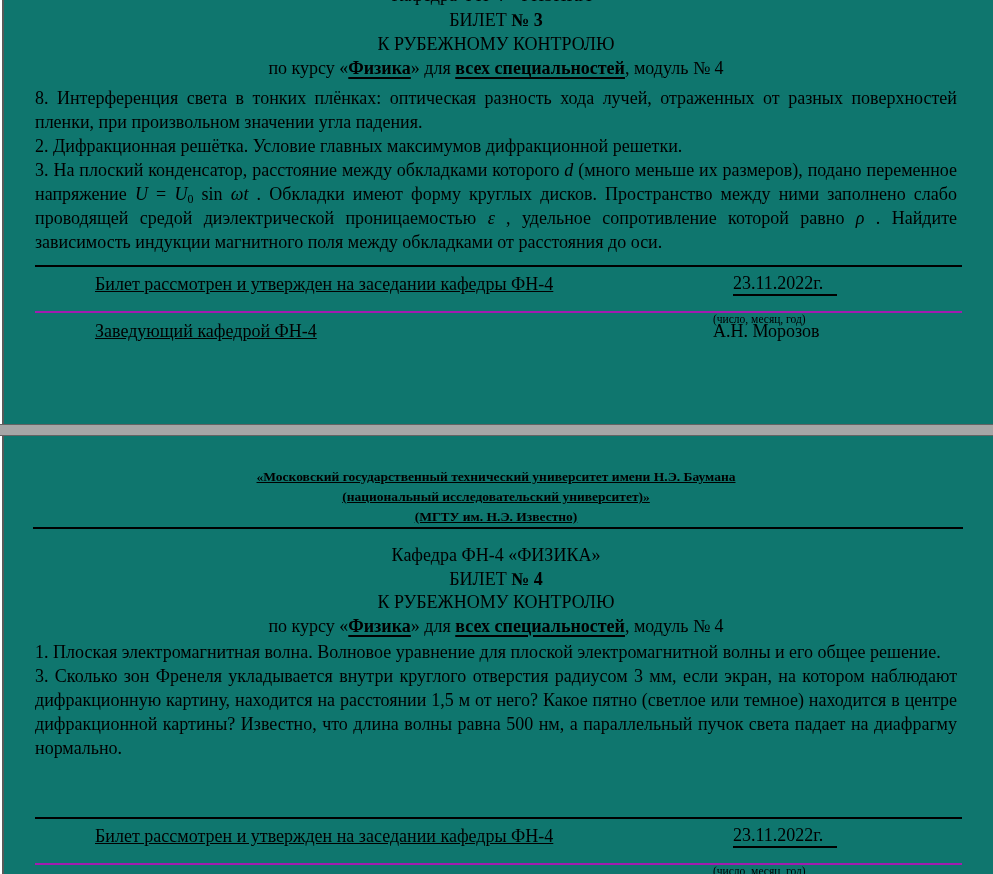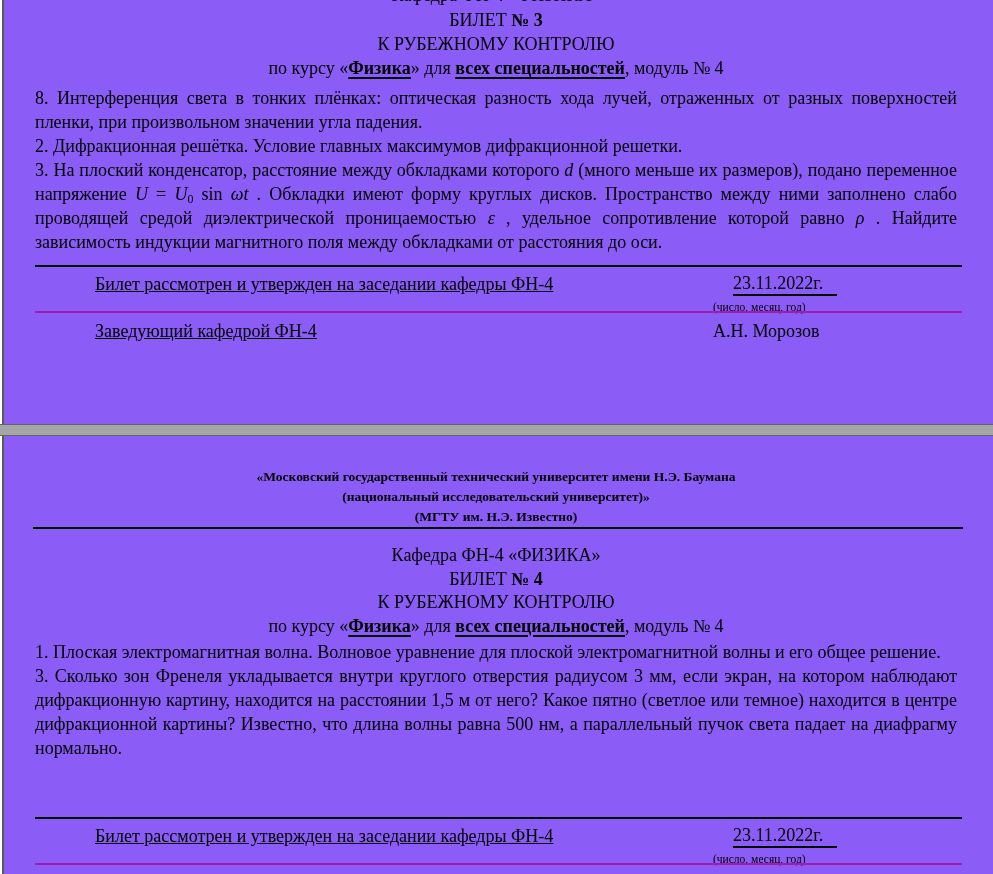--- a/index.html
+++ b/index.html
@@ -10,21 +10,21 @@
     height: 874px;
     overflow: hidden;
     background: #ffffff;
     font-family: "Liberation Serif", "DejaVu Serif", serif;
     color: #000000;
   }
   .page {
     position: absolute;
     left: 2px;
     right: 0;
-    background: #8b5cf6;
+    background: #0f766e;
     border-left: 2px solid #5a5a5a;
     padding-left: 24px;
   }
   .page1 { top: 0; height: 424px; }
   .pagegap {
     position: absolute;
     left: 0; right: 0;
     top: 424px; height: 12px;
     background: #a6a6a6;
     border-top: 1px solid #646464;
@@ -62,20 +62,21 @@
   }
   .heading2 .bold { font-weight: bold; }
   .heading2 .bu { font-weight: bold; text-decoration: underline; text-decoration-thickness: 2px; text-underline-offset: 3px; }
 
   .univ {
     position: absolute; top: 31px; left: 31px; width: 922px;
     text-align: center;
     font-weight: bold;
     font-size: 13.5px;
     line-height: 20px;
+    text-decoration: underline;
   }
   .rule {
     position: absolute; top: 91px; left: 29px; width: 930px; height: 2px;
     background: #000000;
   }
 
   .questions {
     position: absolute; left: 31px; width: 922px;
     font-size: 18px;
     line-height: 24px;
@@ -98,21 +99,21 @@
   .arow2 { border-top: 2px solid #a21caf; min-height: 40px; padding-top: 8px; }
   .alabel { margin-left: 60px; text-decoration: underline; }
   .datecol { position: absolute; left: 678px; top: 6px; }
   .adate {
     display: inline-block;
     border-bottom: 2px solid #000000;
     padding-right: 14px;
     padding-bottom: 0px;
     margin-left: 20px;
   }
-  .anote { display: block; font-size: 11.5px; line-height: 13px; margin-top: 5px; }
+  .anote { display: block; font-size: 11.5px; line-height: 13px; margin-top: 17px; }
   .aname { position: absolute; left: 678px; top: 8px; }
 </style>
 </head>
 <body>
 
 <div class="canvas">
 
   <div class="page page1">
 
     <div class="clip-top">

